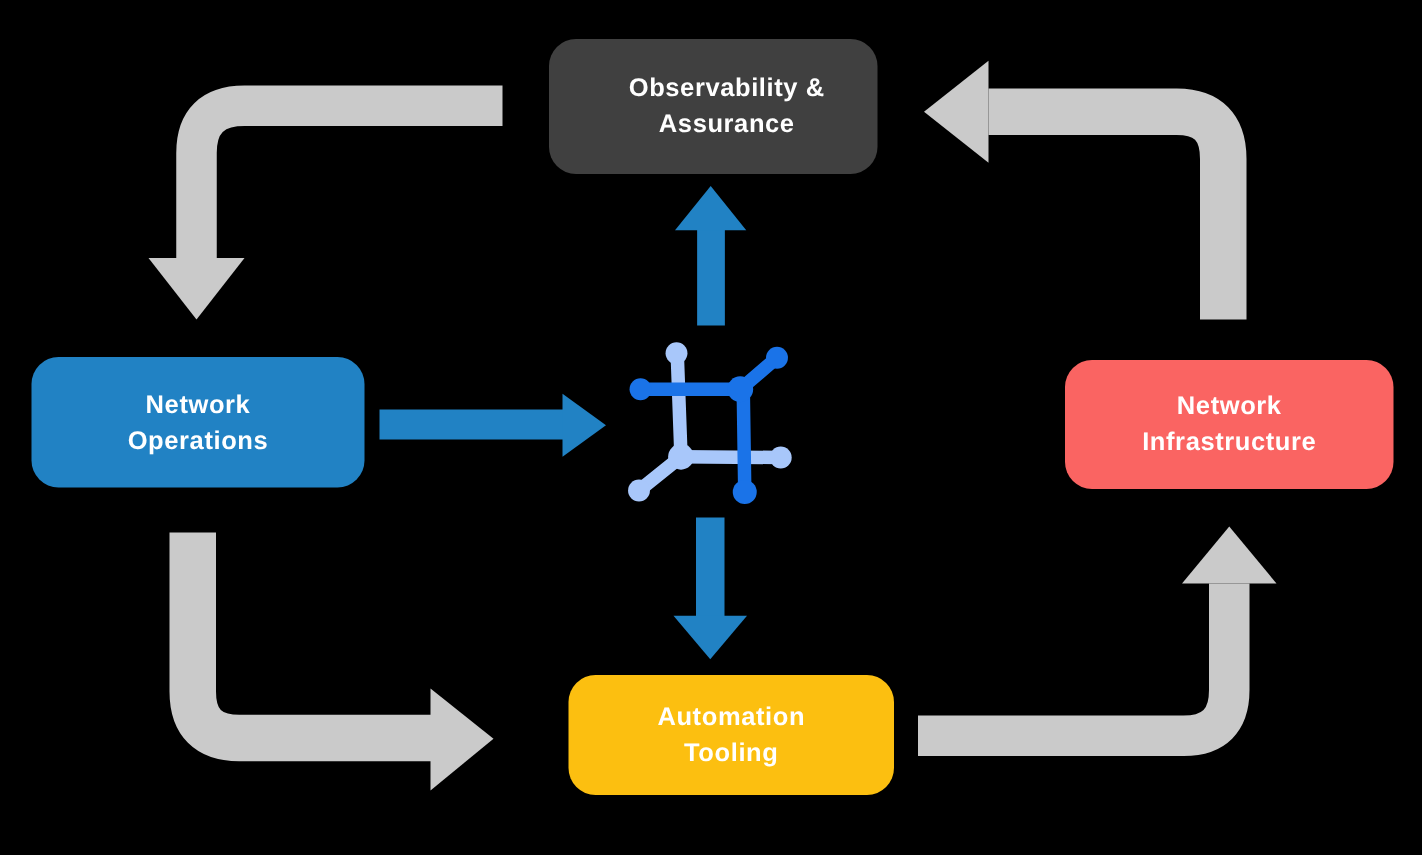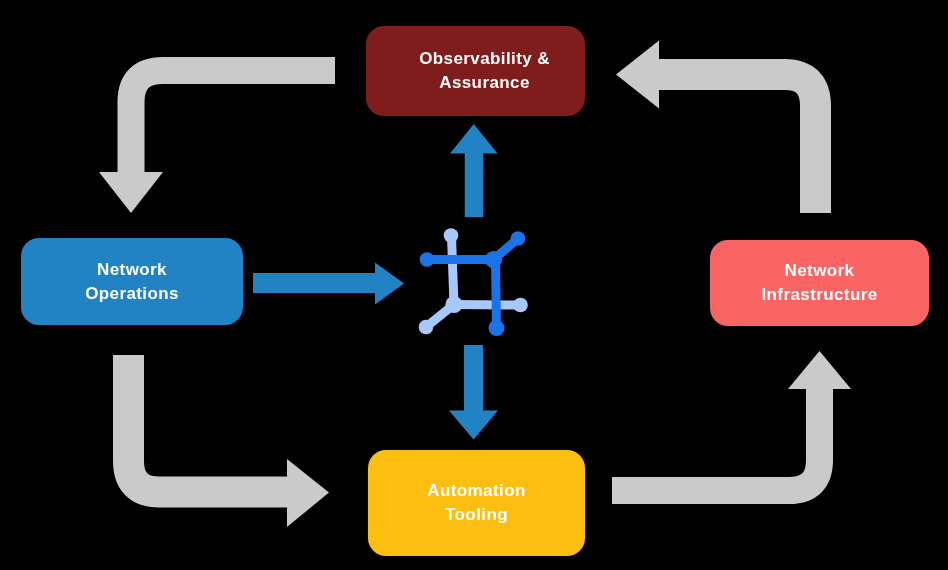--- a/index.html
+++ b/index.html
@@ -16,21 +16,21 @@
     text-align:center;
     color:#fff;
     font-size:17px;font-weight:600;letter-spacing:.4px;line-height:1.4;
     white-space:pre-line;
     border-radius:18px;
     box-sizing:border-box;
   }
   #box-observability{left:366px;top:26px;width:219px;height:90px;}
   #box-operations{left:21px;top:238px;width:222px;height:87px;}
   #box-infrastructure{left:710px;top:240px;width:219px;height:86px;}
-  #box-automation{left:368px;top:450px;width:217px;height:106px;}
+  #box-automation{left:379px;top:450px;width:217px;height:80px;}
   .center-icon{position:absolute;left:405px;top:220px;width:135px;height:135px;}
 </style>
 </head>
 <body>
 
 <div class="stage" style="background-color: rgb(0, 0, 0);">
 
   <svg class="layer" viewBox="0 0 948 570" aria-hidden="true">
 
     <g>
@@ -85,21 +85,21 @@
       <line stroke-width="9" stroke-linecap="round" x1="22" y1="39.5" x2="88.5" y2="39.5" stroke="#1a73e8"></line>
       <line stroke-width="9" stroke-linecap="round" x1="90.5" y1="39.5" x2="91.5" y2="107.5" stroke="#1a73e8"></line>
       <line stroke-width="9" stroke-linecap="round" x1="88.5" y1="39.5" x2="113" y2="18.5" stroke="#1a73e8"></line>
       <circle cx="22" cy="39.5" r="7.3" fill="#1a73e8"></circle>
       <circle cx="91.5" cy="108" r="8" fill="#1a73e8"></circle>
       <circle cx="113" cy="18.5" r="7.3" fill="#1a73e8"></circle>
       <circle cx="88.5" cy="39.5" r="8.6" fill="#1a73e8"></circle>
     </g>
   </svg>
 
-  <div class="node-box" id="box-observability" style="background-color: #7f1d1d; padding-left: 18px;">Observability &amp;
+  <div class="node-box" id="box-observability" style="background-color: #404040; padding-left: 18px;">Observability &amp;
 Assurance</div>
 
   <div class="node-box" id="box-operations" style="background-color: rgb(33, 130, 196);">Network
 Operations</div>
 
   <div class="node-box" id="box-infrastructure" style="background-color: rgb(250, 100, 98);">Network
 Infrastructure</div>
 
   <div class="node-box" id="box-automation" style="background-color: rgb(252, 191, 16);">Automation
 Tooling</div>

